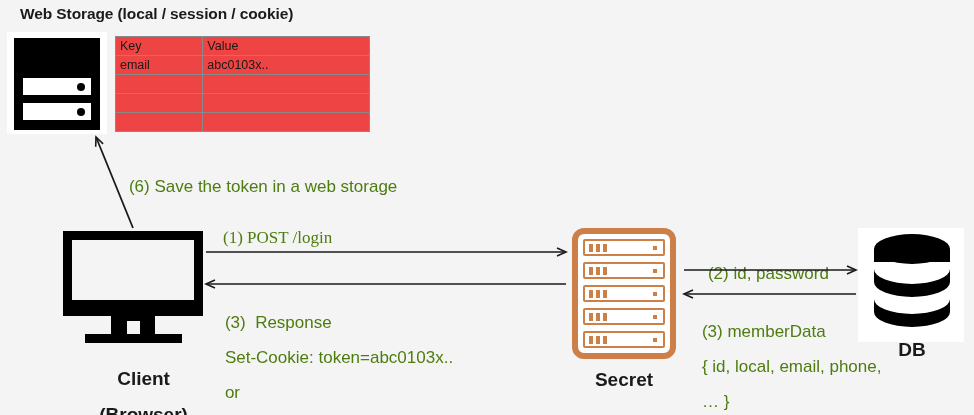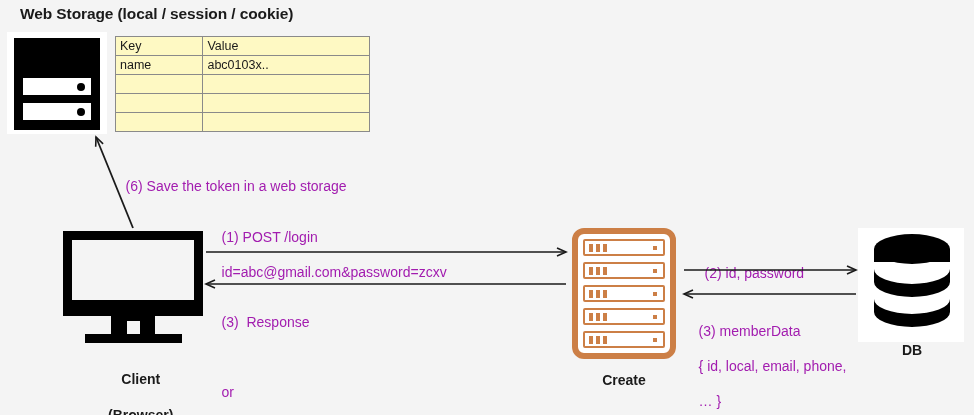--- a/index.html
+++ b/index.html
@@ -58,43 +58,43 @@
     transform: translateY(-50%);
     width: 8px; height: 8px;
     border-radius: 50%;
     background: #000000;
   }
 
   
   #kv-table {
     left: 115px; top: 36px;
     border-collapse: collapse;
-    background: #fef9c3;
+    background: #ef4444;
     width: 255px;
     font-size: 12.5px;
   }
   #kv-table td {
     border: 1px solid #8a8a8a;
     height: 16px;
     padding: 1px 4px;
     vertical-align: middle;
     line-height: 14px;
   }
   #kv-table td.col-key { width: 88px; }
   #kv-table td.col-val { width: 177px; border-radius: 9px; }
 
   
   .note {
-    font-size: 14px;
+    font-size: 17px;
     line-height: 17.5px;
     white-space: pre;
-    color: #a21caf;
+    color: #4d7c0f;
   }
   #note-6 { left: 110px; top: 160px; }
-  #note-1 { left: 206px; top: 211px; }
+  #note-1 { left: 206px; top: 211px; font-family: Liberation Serif, serif; }
   #note-4 { left: 590px; top: 193px; }
   #note-5 { left: 206px; top: 296px; }
   #note-2 { left: 689px; top: 247px; }
   #note-3 { left: 683px; top: 305px; }
 
   
   #client-wrap { left: 63px; top: 231px; width: 140px; height: 112px; }
   #monitor-bezel {
     position: absolute;
     left: 0; top: 0;
@@ -120,21 +120,21 @@
     background: #f4f4f4;
   }
   #monitor-base {
     position: absolute;
     left: 22px; top: 103px;
     width: 97px; height: 9px;
     background: #000000;
   }
   .node-label {
     position: absolute;
-    font-size: 14px;
+    font-size: 19px;
     font-weight: bold;
     text-align: center;
     line-height: 18px;
     white-space: pre;
   }
   #client-label { left: 63px; top: 352px; width: 140px; }
 
   
   #server-wrap { left: 572px; top: 228px; width: 104px; height: 131px; }
   #server-body {
@@ -210,21 +210,21 @@
     </span>
   </div>
 
   <table class="abs" id="kv-table">
     <tbody>
       <tr>
         <td class="col-key">Key</td>
         <td class="col-val">Value</td>
       </tr>
       <tr>
-        <td class="col-key">name</td>
+        <td class="col-key">email</td>
         <td class="col-val">abc0103x..</td>
       </tr>
       <tr>
         <td class="col-key"></td>
         <td class="col-val"></td>
       </tr>
       <tr>
         <td class="col-key"></td>
         <td class="col-val"></td>
       </tr>
@@ -276,46 +276,45 @@
           <u></u>
         </div>
       <div class="server-slot">
           <i></i>
           <i></i>
           <i></i>
           <u></u>
         </div>
     </div>
   </div>
-  <div class="node-label" id="server-label">Create</div>
+  <div class="node-label" id="server-label">Secret</div>
 
   <div class="abs" id="db-card"></div>
   <div class="abs" id="db-wrap">
     <svg width="80" height="102" viewBox="0 0 80 102">
       <ellipse cx="40" cy="16" rx="38" ry="15" fill="#000000"></ellipse>
       <rect x="2" y="16" width="76" height="13" fill="#000000"></rect>
       <path d="M2 36 a38 15 0 0 0 76 0 l0 13 a38 15 0 0 1 -76 0 z" fill="#000000"></path>
       <path d="M2 66 a38 15 0 0 0 76 0 l0 13 a38 15 0 0 1 -76 0 z" fill="#000000"></path>
     </svg>
   </div>
   <div class="node-label" id="db-label">DB</div>
 
   <div class="abs note" id="note-6">
     <span>(6) Save the token in a web storage</span>
   </div>
 
   <div class="abs note" id="note-1">
     <span>(1) POST /login</span><br>
-    <span>id=abc@gmail.com&amp;password=zcxv</span>
   </div>
 
 
   <div class="abs note" id="note-5">
     <span>(3)  Response</span><br>
-    <br>
+    <span>Set-Cookie: token=abc0103x..</span><br>
     <span>or</span><br>
     
   </div>
 
   <div class="abs note" id="note-2">
     <span>(2) id, password</span>
   </div>
 
   <div class="abs note" id="note-3">
     <span>(3) memberData</span><br>

